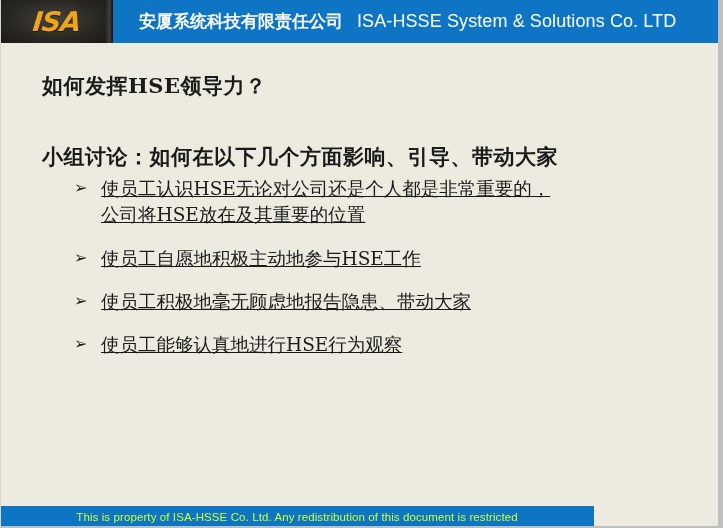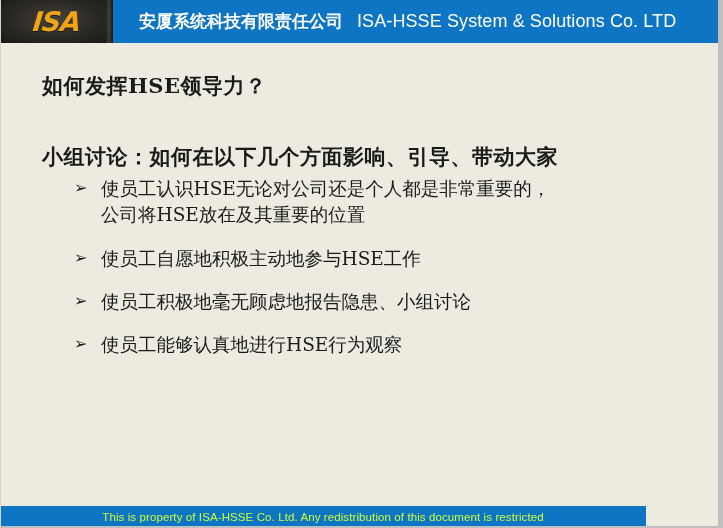--- a/index.html
+++ b/index.html
@@ -153,28 +153,29 @@
     flex: 0 0 auto;
     width: 27px;
     font-size: 16px;
     line-height: 1.55;
     color: #1A1A1A;
     font-family: "DejaVu Sans", sans-serif;
   }
   .bullet-text {
     flex: 1 1 auto;
     white-space: pre-line;
+    text-decoration: underline;
   }
 
   
   .footer {
     position: absolute;
     left: 0;
     top: 506px;
-    width: 646px;
+    width: 594px;
     height: 22px;
     background: #0E74C4;
     display: flex;
     align-items: center;
     justify-content: center;
     z-index: 10;
   }
   .footer-text {
     color: #CCFF33;
     font-family: "Liberation Sans", sans-serif;
@@ -212,21 +213,21 @@
 公司将HSE放在及其重要的位置</span>
       </div>
 
       <div class="bullet">
         <span class="bullet-marker">➢</span>
         <span class="bullet-text">使员工自愿地积极主动地参与HSE工作</span>
       </div>
 
       <div class="bullet">
         <span class="bullet-marker">➢</span>
-        <span class="bullet-text">使员工积极地毫无顾虑地报告隐患、小组讨论</span>
+        <span class="bullet-text">使员工积极地毫无顾虑地报告隐患、带动大家</span>
       </div>
 
       <div class="bullet">
         <span class="bullet-marker">➢</span>
         <span class="bullet-text">使员工能够认真地进行HSE行为观察</span>
       </div>
 
     </div>
   </div>
 

